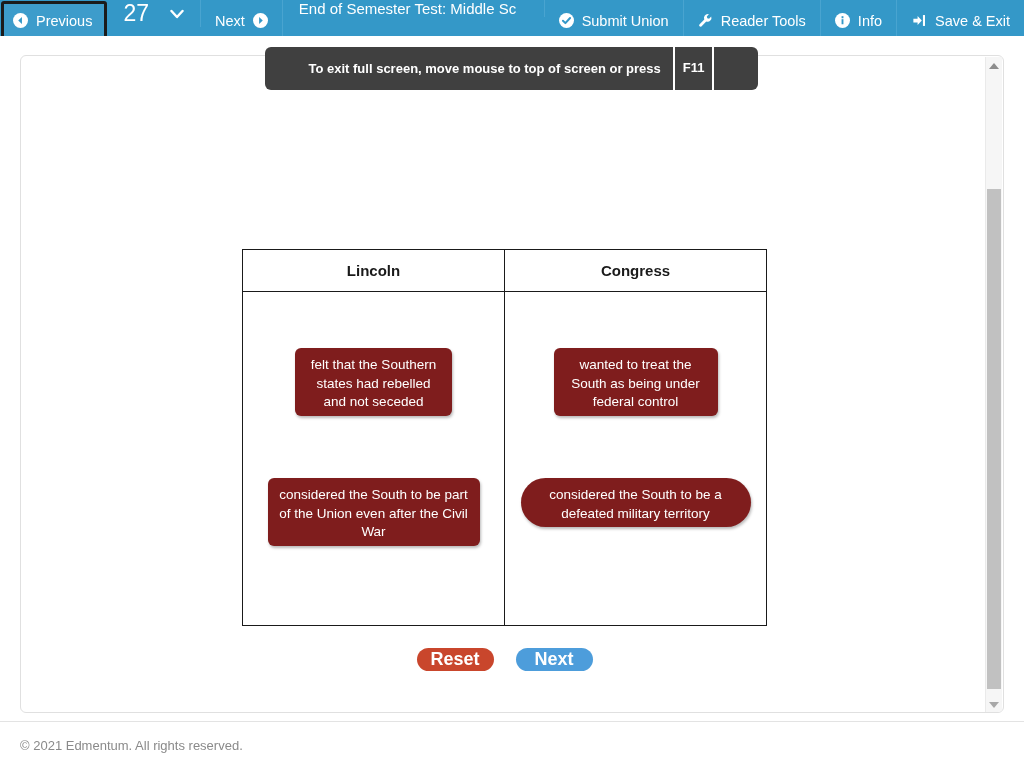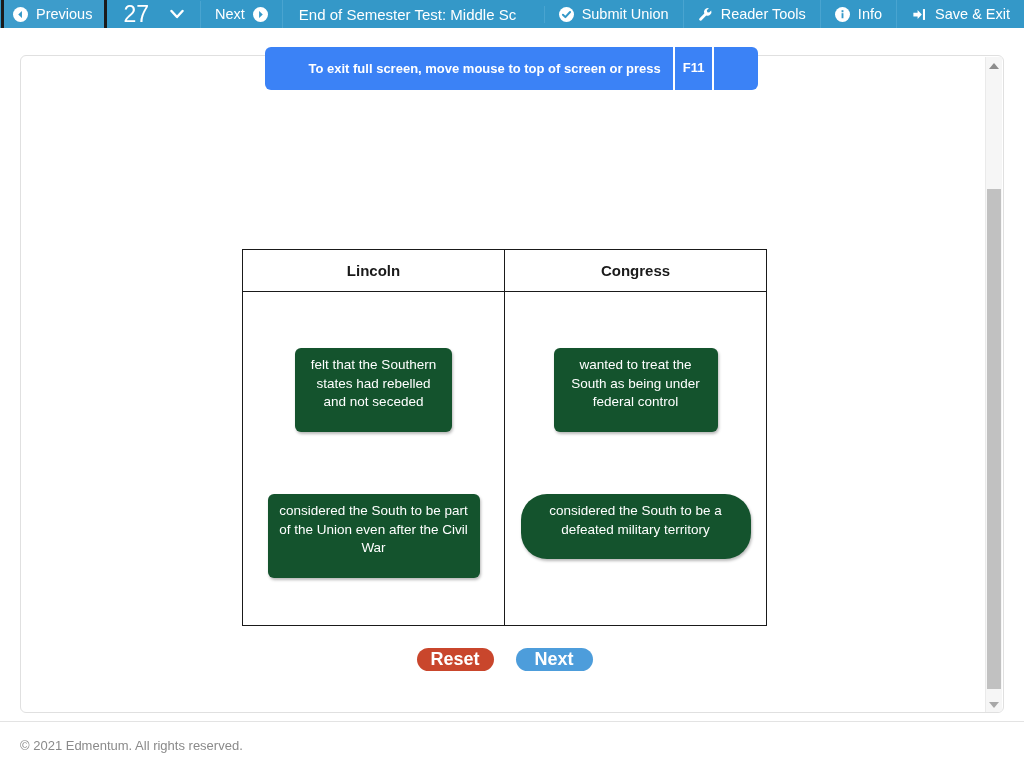--- a/index.html
+++ b/index.html
@@ -7,23 +7,23 @@
     margin: 0; padding: 0;
     width: 1024px; height: 768px;
     overflow: hidden;
     background: #ffffff;
     font-family: "Liberation Sans", sans-serif;
   }
 
   
   .toolbar {
     position: absolute; left: 0; top: 0;
-    width: 1024px; height: 28px;
+    width: 1024px; height: 36px;
     background: #3498c8;
-    display: flex; align-items: center;
+    display: flex; align-items: flex-start;
     color: #ffffff;
     overflow: hidden;
   }
   .tb-btn {
     display: flex; align-items: center; justify-content: center;
     gap: 8px;
     padding: 0 14px;
     height: 41px;
     color: #ffffff;
     font-size: 14.5px;
@@ -62,21 +62,21 @@
   .tb-right { display: flex; align-items: stretch; }
   .tb-right .tb-btn:last-child { border-right: none; }
   .icon { display: inline-flex; align-items: center; justify-content: center; flex: none; }
   .icon svg { display: block; }
 
   
   .toast {
     position: absolute;
     left: 265px; top: 47px;
     width: 493px; height: 43px;
-    background: #3b82f6;
+    background: #404040;
     border-radius: 6px;
     display: flex; align-items: center; justify-content: center;
     gap: 12px;
     color: #ffffff;
     font-size: 13px;
     font-weight: bold;
     z-index: 40;
   }
   .toast-key {
     border: 2px solid #ffffff;
@@ -156,24 +156,24 @@
   }
   .drop-stack {
     display: flex;
     flex-direction: column;
     align-items: center;
     padding-top: 56px;
     gap: 62px;
   }
   .tile {
     display: inline-block;
-    background: #14532d;
+    background: #7f1d1d;
     color: #ffffff;
     border-radius: 6px;
-    padding: 8px 10px 20px;
+    padding: 8px 10px 4px;
     font-size: 13.5px;
     line-height: 1.38;
     text-align: center;
     box-shadow: 1px 2px 3px rgba(0,0,0,0.28);
     cursor: move;
     max-width: 230px;
   }
   .tile.w-narrow { width: 157px; }
   .tile.w-wide   { width: 212px; }
   .tile.w-wide2  { width: 164px; }

